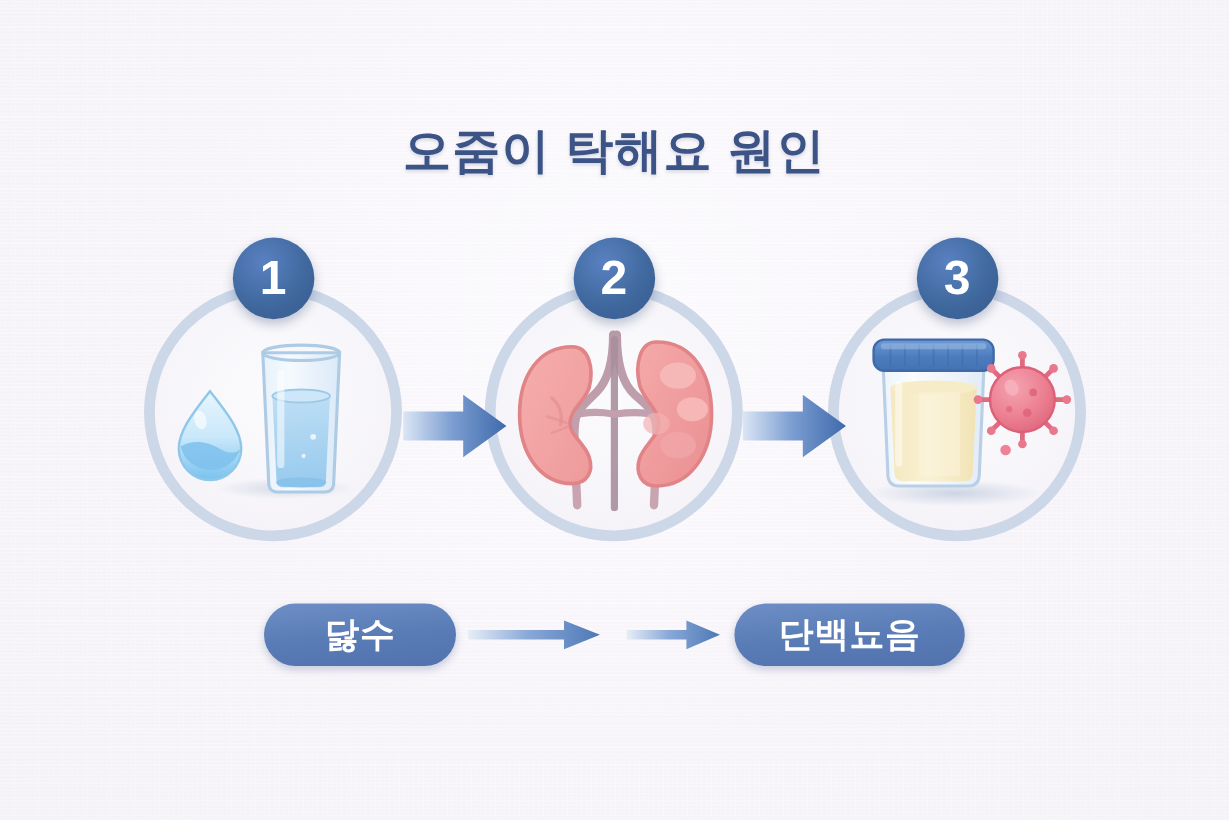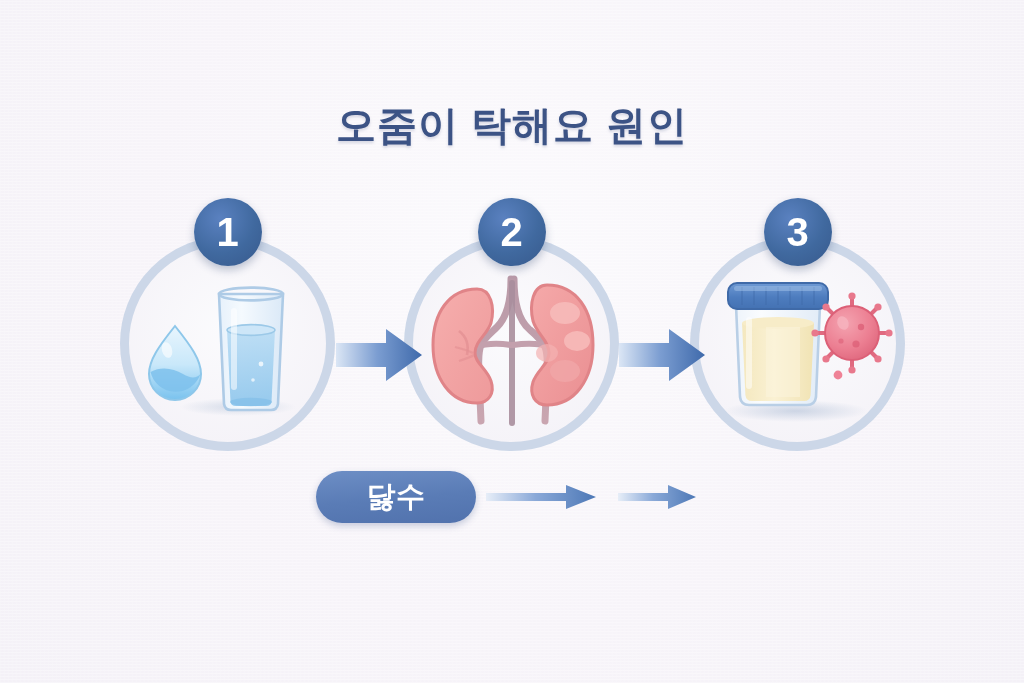--- a/index.html
+++ b/index.html
@@ -108,21 +108,21 @@
     top: 325px;
     width: 90px;
     height: 60px;
   }
   .flow-arrow.a1 { left: 334px; }
   .flow-arrow.a2 { left: 617px; }
 
   
   #pill-row {
     position: absolute;
-    top: 470px;
+    top: 502px;
     left: 0;
     width: 1024px;
     height: 54px;
     display: flex;
     align-items: center;
     justify-content: center;
     gap: 0;
   }
 
   .pill {
@@ -389,15 +389,16 @@
           <linearGradient id="pArr2" x1="0" y1="0" x2="1" y2="0">
             <stop offset="0%" stop-color="#e7eef8"></stop>
             <stop offset="45%" stop-color="#8aa9d8"></stop>
             <stop offset="100%" stop-color="#4d78b6"></stop>
           </linearGradient>
         </defs>
         <path d="M0 9 L 50 9 L 50 1 L 78 13 L 50 25 L 50 17 L 0 17 Z" fill="url(#pArr2)"></path>
       </svg>
     </div>
 
+    <div class="pill p3">단백뇨음</div>
   </div>
 
 </div>
 
 </body></html>

